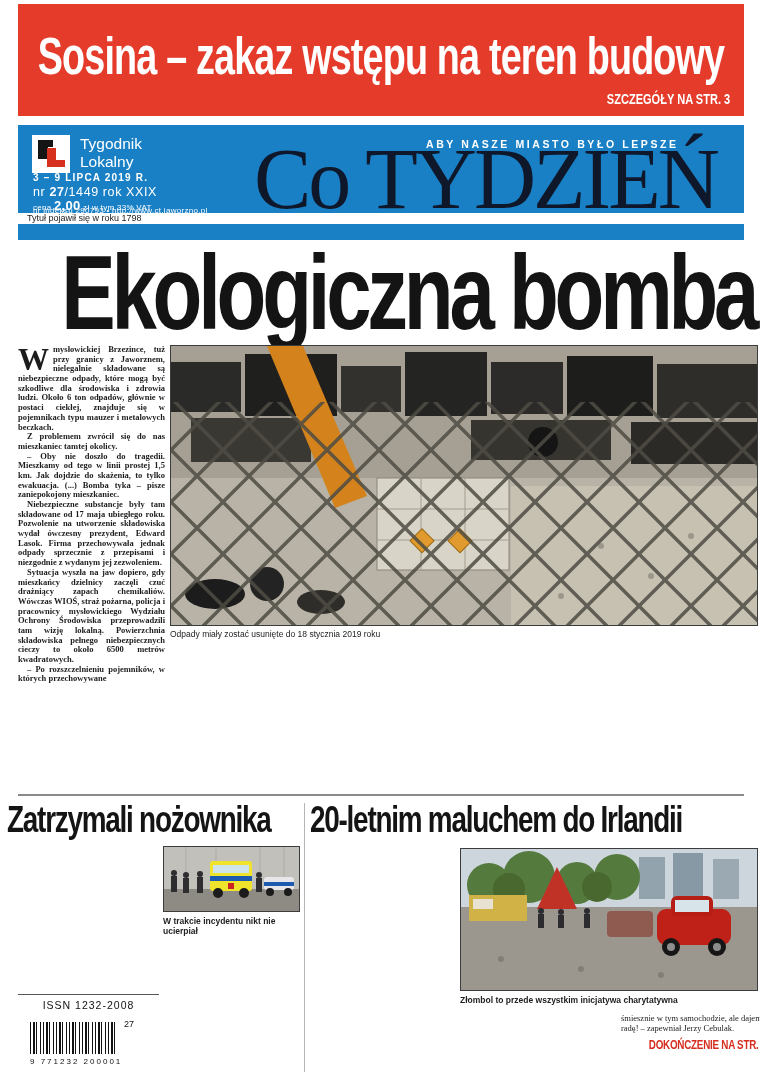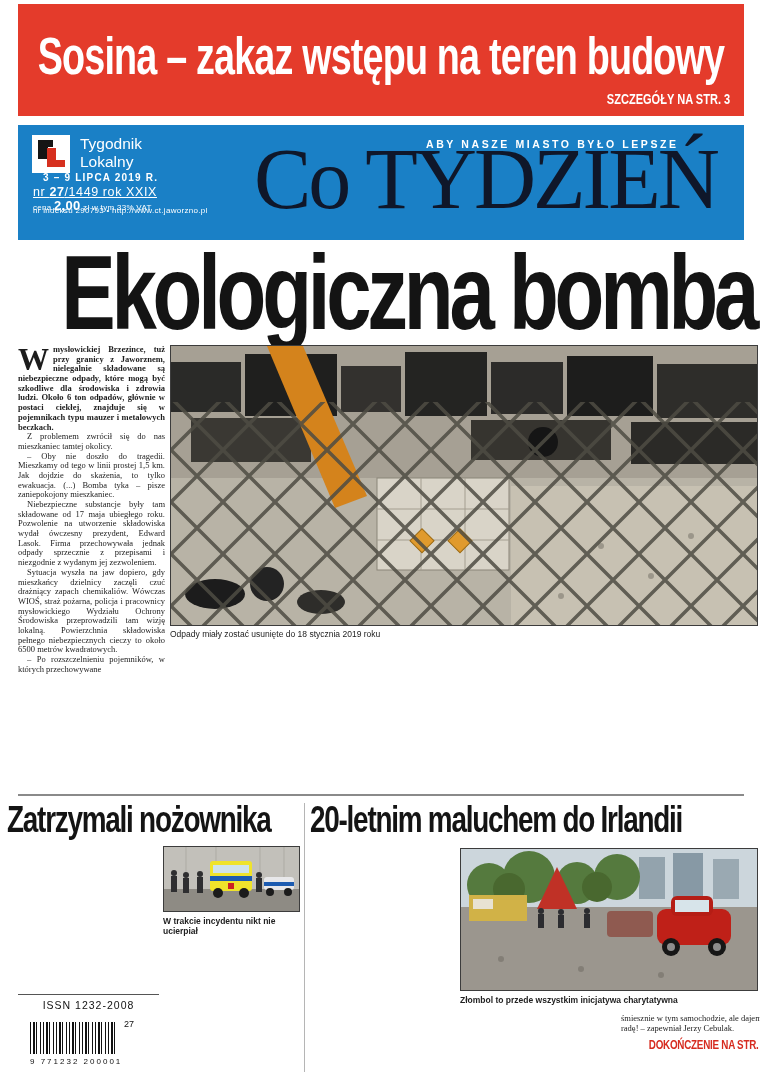--- a/index.html
+++ b/index.html
@@ -14,43 +14,43 @@
     transform:translateX(-50%) scale(0.82,1.12);transform-origin:center top;}
   .banner-details{position:absolute;right:14px;bottom:10px;white-space:nowrap;
     font:700 13px/1 "Liberation Sans",sans-serif;letter-spacing:0;
     transform:scale(0.85,1.15);transform-origin:right bottom;}
 
   
   .masthead{left:18px;top:125px;width:726px;height:115px;background:#1a80c6;color:#fff;
     font-family:"Liberation Sans",sans-serif;}
   .logo-box{position:absolute;left:14px;top:10px;width:38px;height:38px;}
   .brand{position:absolute;left:62px;top:10px;font-size:15.5px;line-height:1.15;font-weight:400;}
-  .m-date{position:absolute;left:15px;top:47px;font-size:10px;font-weight:700;letter-spacing:1.2px;margin-left:10px;}
-  .m-issue{position:absolute;left:15px;top:60px;font-size:12.5px;letter-spacing:.6px;text-decoration:underline;}
+  .m-date{position:absolute;left:15px;top:47px;font-size:10px;font-weight:700;letter-spacing:1.2px;}
+  .m-issue{position:absolute;left:15px;top:60px;font-size:12.5px;letter-spacing:.6px;}
   .m-issue b{font-weight:700;}
   .m-price{position:absolute;left:15px;top:73px;font-size:8px;letter-spacing:.3px;}
   .m-price .big{font-size:13px;font-weight:700;}
   .m-index{position:absolute;left:15px;top:79px;font-size:8px;letter-spacing:.3px;}
   .m-stripe{position:absolute;left:0;top:88px;width:726px;height:11px;background:#fff;
     color:#222;font-size:9px;line-height:11px;padding-left:9px;box-sizing:border-box;z-index:2;}
   .m-title{position:absolute;left:236px;top:14px;z-index:4;color:#0f172a;white-space:nowrap;
     font-family:"Liberation Serif",serif;font-size:86px;line-height:.95;letter-spacing:-3px;}
   .m-slogan{position:absolute;left:408px;top:13px;z-index:5;font-size:10.5px;font-weight:700;
     letter-spacing:2.6px;white-space:nowrap;}
 
   
   .lead-head{left:0;top:242px;width:760px;text-align:center;}
   .lead-head span{display:inline-block;white-space:nowrap;color:#141414;
     font:800 96px/0.95 "Liberation Sans",sans-serif;letter-spacing:-5px;
     transform:scale(0.85,1.1);transform-origin:center top;}
 
   
   .body{font-size:8.5px;line-height:1.14;text-align:justify;}
   .body p{margin:0;}
-  .body p.ind{text-indent:9px;}
+  .body p.ind{text-indent:9px;font-weight:bold;}
   .intro{font-weight:700;}
   p.dc::first-letter{float:left;font-size:31px;line-height:25px;font-weight:700;
     padding:2px 4px 0 0;}
   .caption{font:400 8.5px/1.2 "Liberation Sans",sans-serif;color:#222;}
   .caption.bold{font-weight:700;}
 
   .photo{border:1px solid #3c3c3c;box-sizing:border-box;display:block;}
 
   .rule-h{left:18px;top:794px;width:726px;height:2px;background:#8a8a8a;}
   .rule-v{left:304px;top:803px;width:1px;height:269px;background:#b5b5b5;}
@@ -97,20 +97,21 @@
       </svg>
     </span>
     <div class="brand">
       <div>Tygodnik</div>
       <div>Lokalny</div>
     </div>
     <div class="m-date">3 – 9 LIPCA 2019 R.</div>
     <div class="m-issue"><span>nr </span><b>27</b><span>/1449 rok XXIX</span></div>
     <div class="m-price"><span>cena </span><span class="big">2,00</span><span> zł w tym 33% VAT</span></div>
     <div class="m-index" style="top:81px;">nr indeksu 290793 • http://www.ct.jaworzno.pl</div>
+    <div class="m-stripe">Tytuł pojawił się w roku 1798</div>
     <div class="m-title">Co TYDZIEŃ</div>
     <div class="m-slogan">ABY NASZE MIASTO BYŁO LEPSZE</div>
   </div>
 
   <div class="abs lead-head">
     <span>Ekologiczna bomba</span>
   </div>
 
   <div class="abs body clip" style="left:18px;top:345px;width:147px;height:450px;">
     <p class="dc intro">W mysłowickiej Brzezince, tuż przy granicy z Jaworznem, nielegalnie składowane są niebezpieczne odpady, które mogą być szkodliwe dla środowiska i zdrowia ludzi. Około 6 ton odpadów, głównie w postaci ciekłej, znajduje się w pojemnikach typu mauzer i metalowych beczkach.</p>

